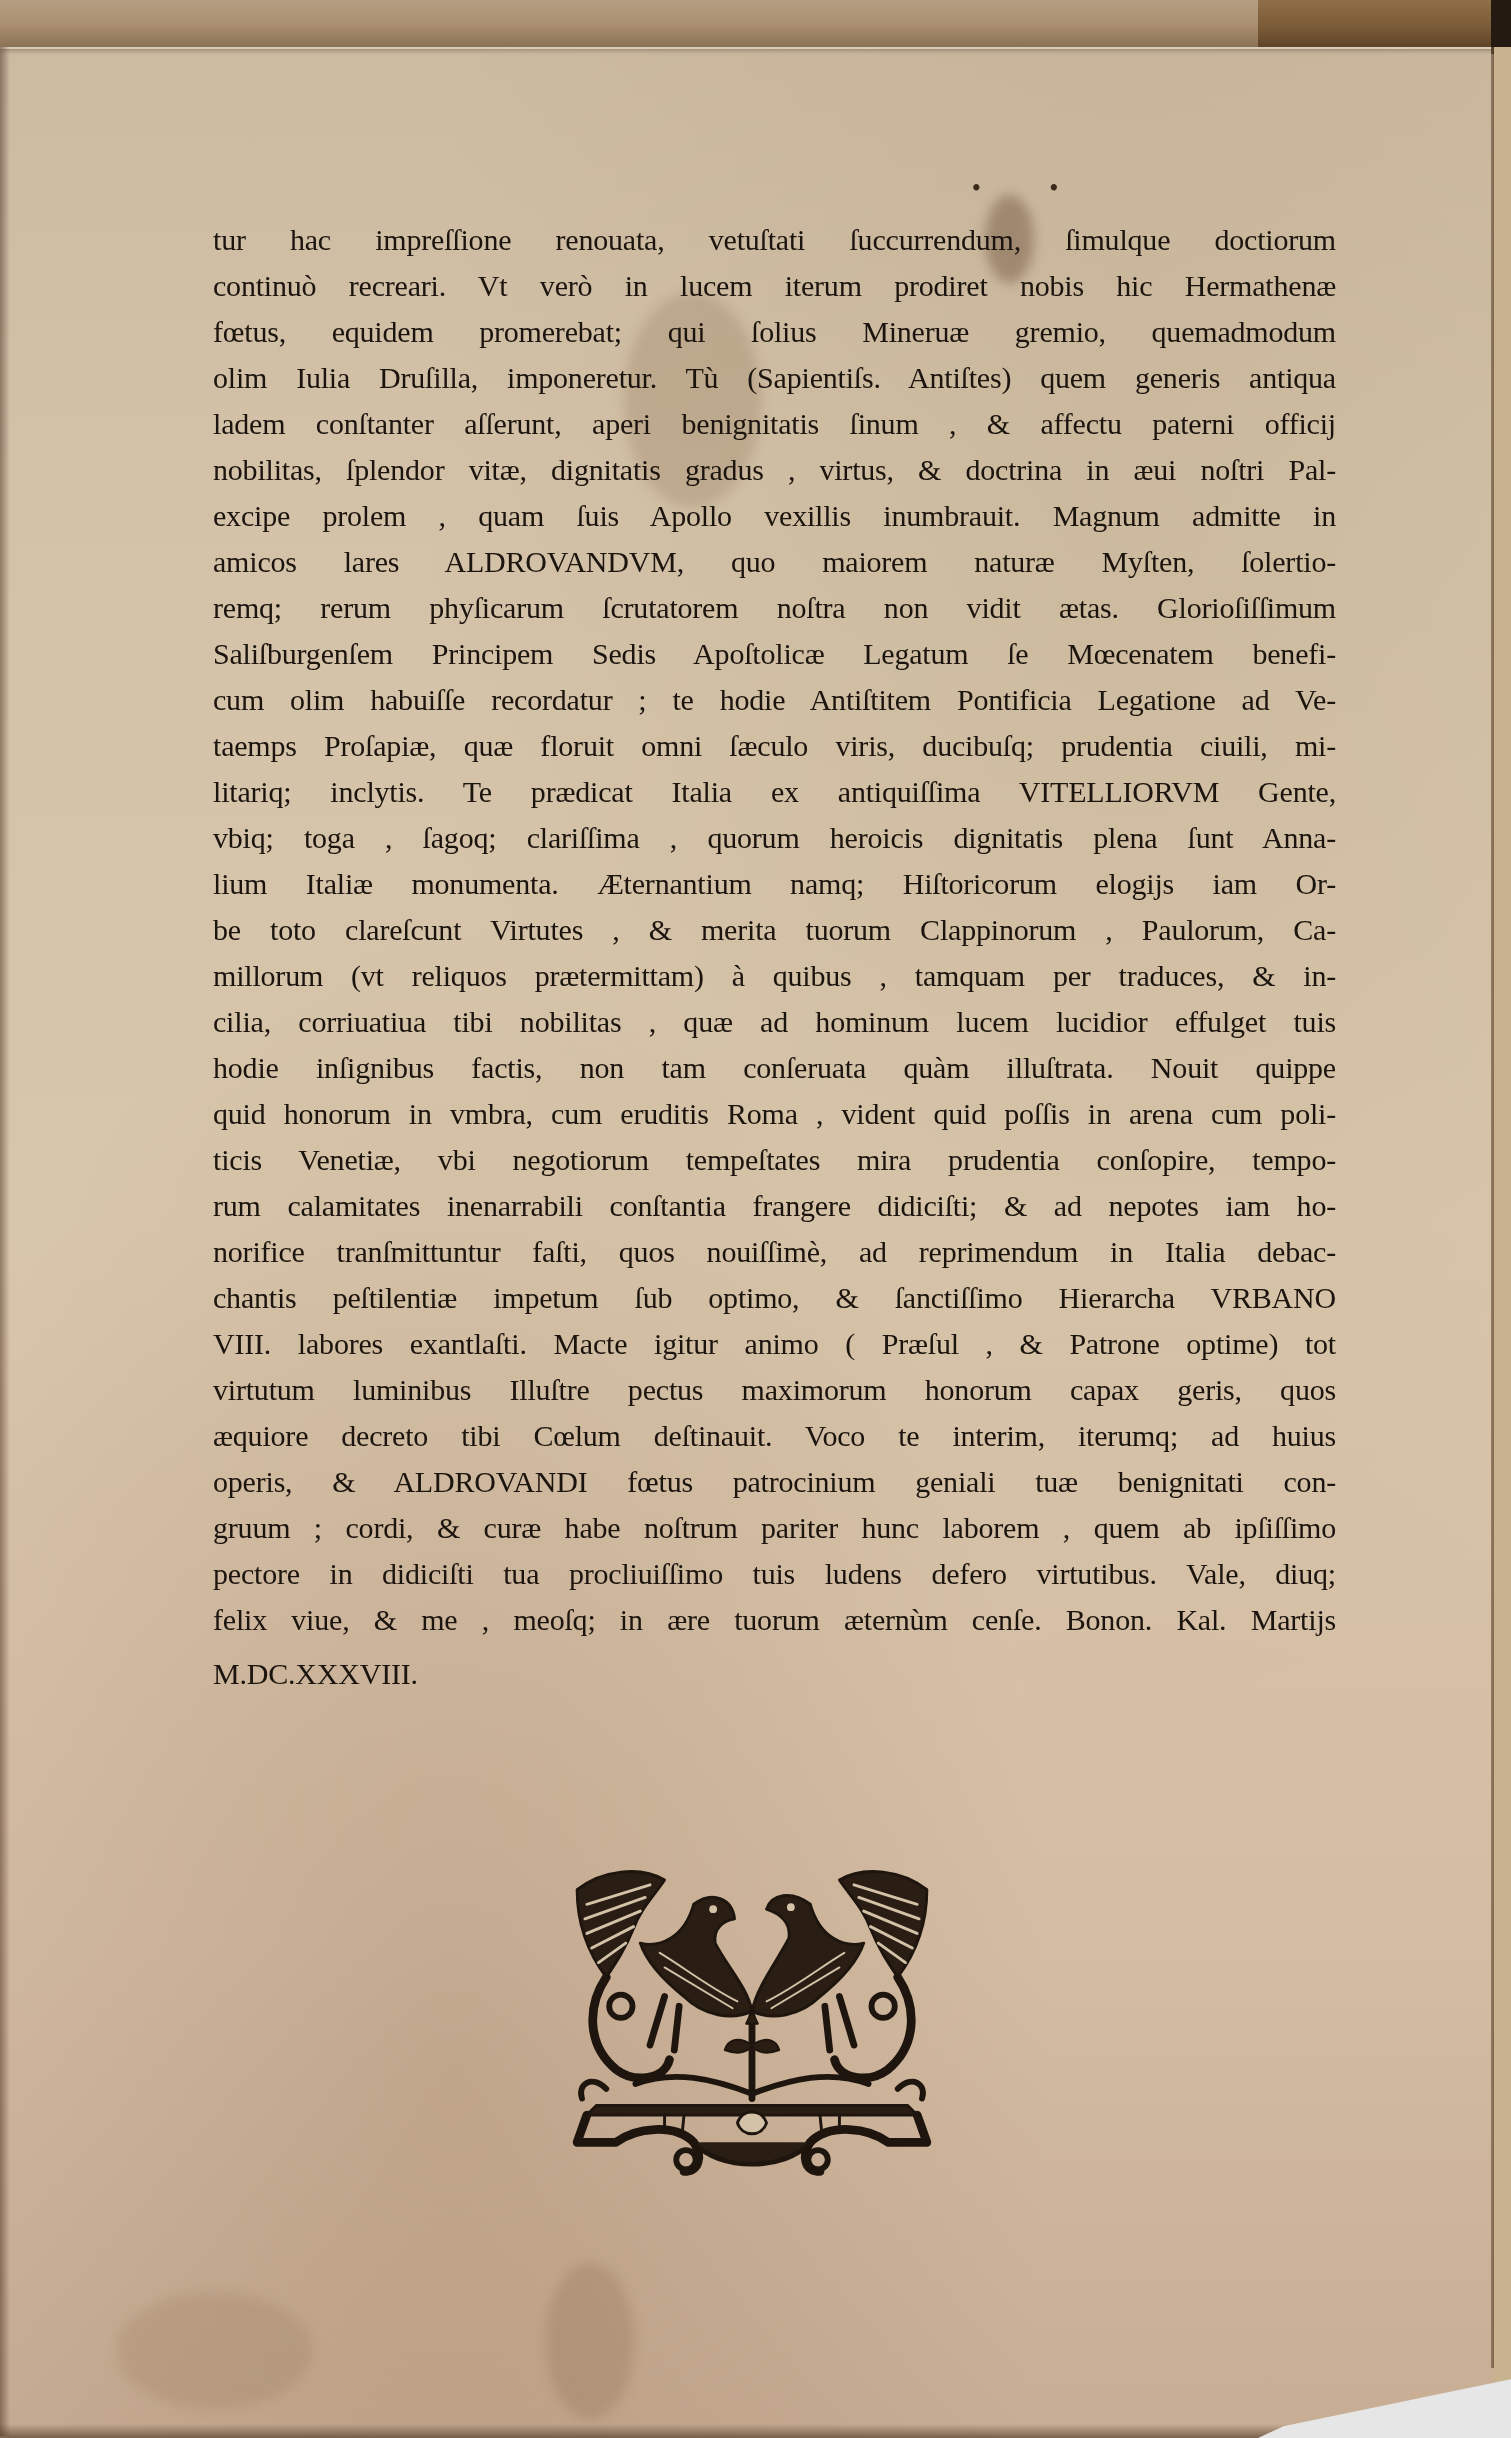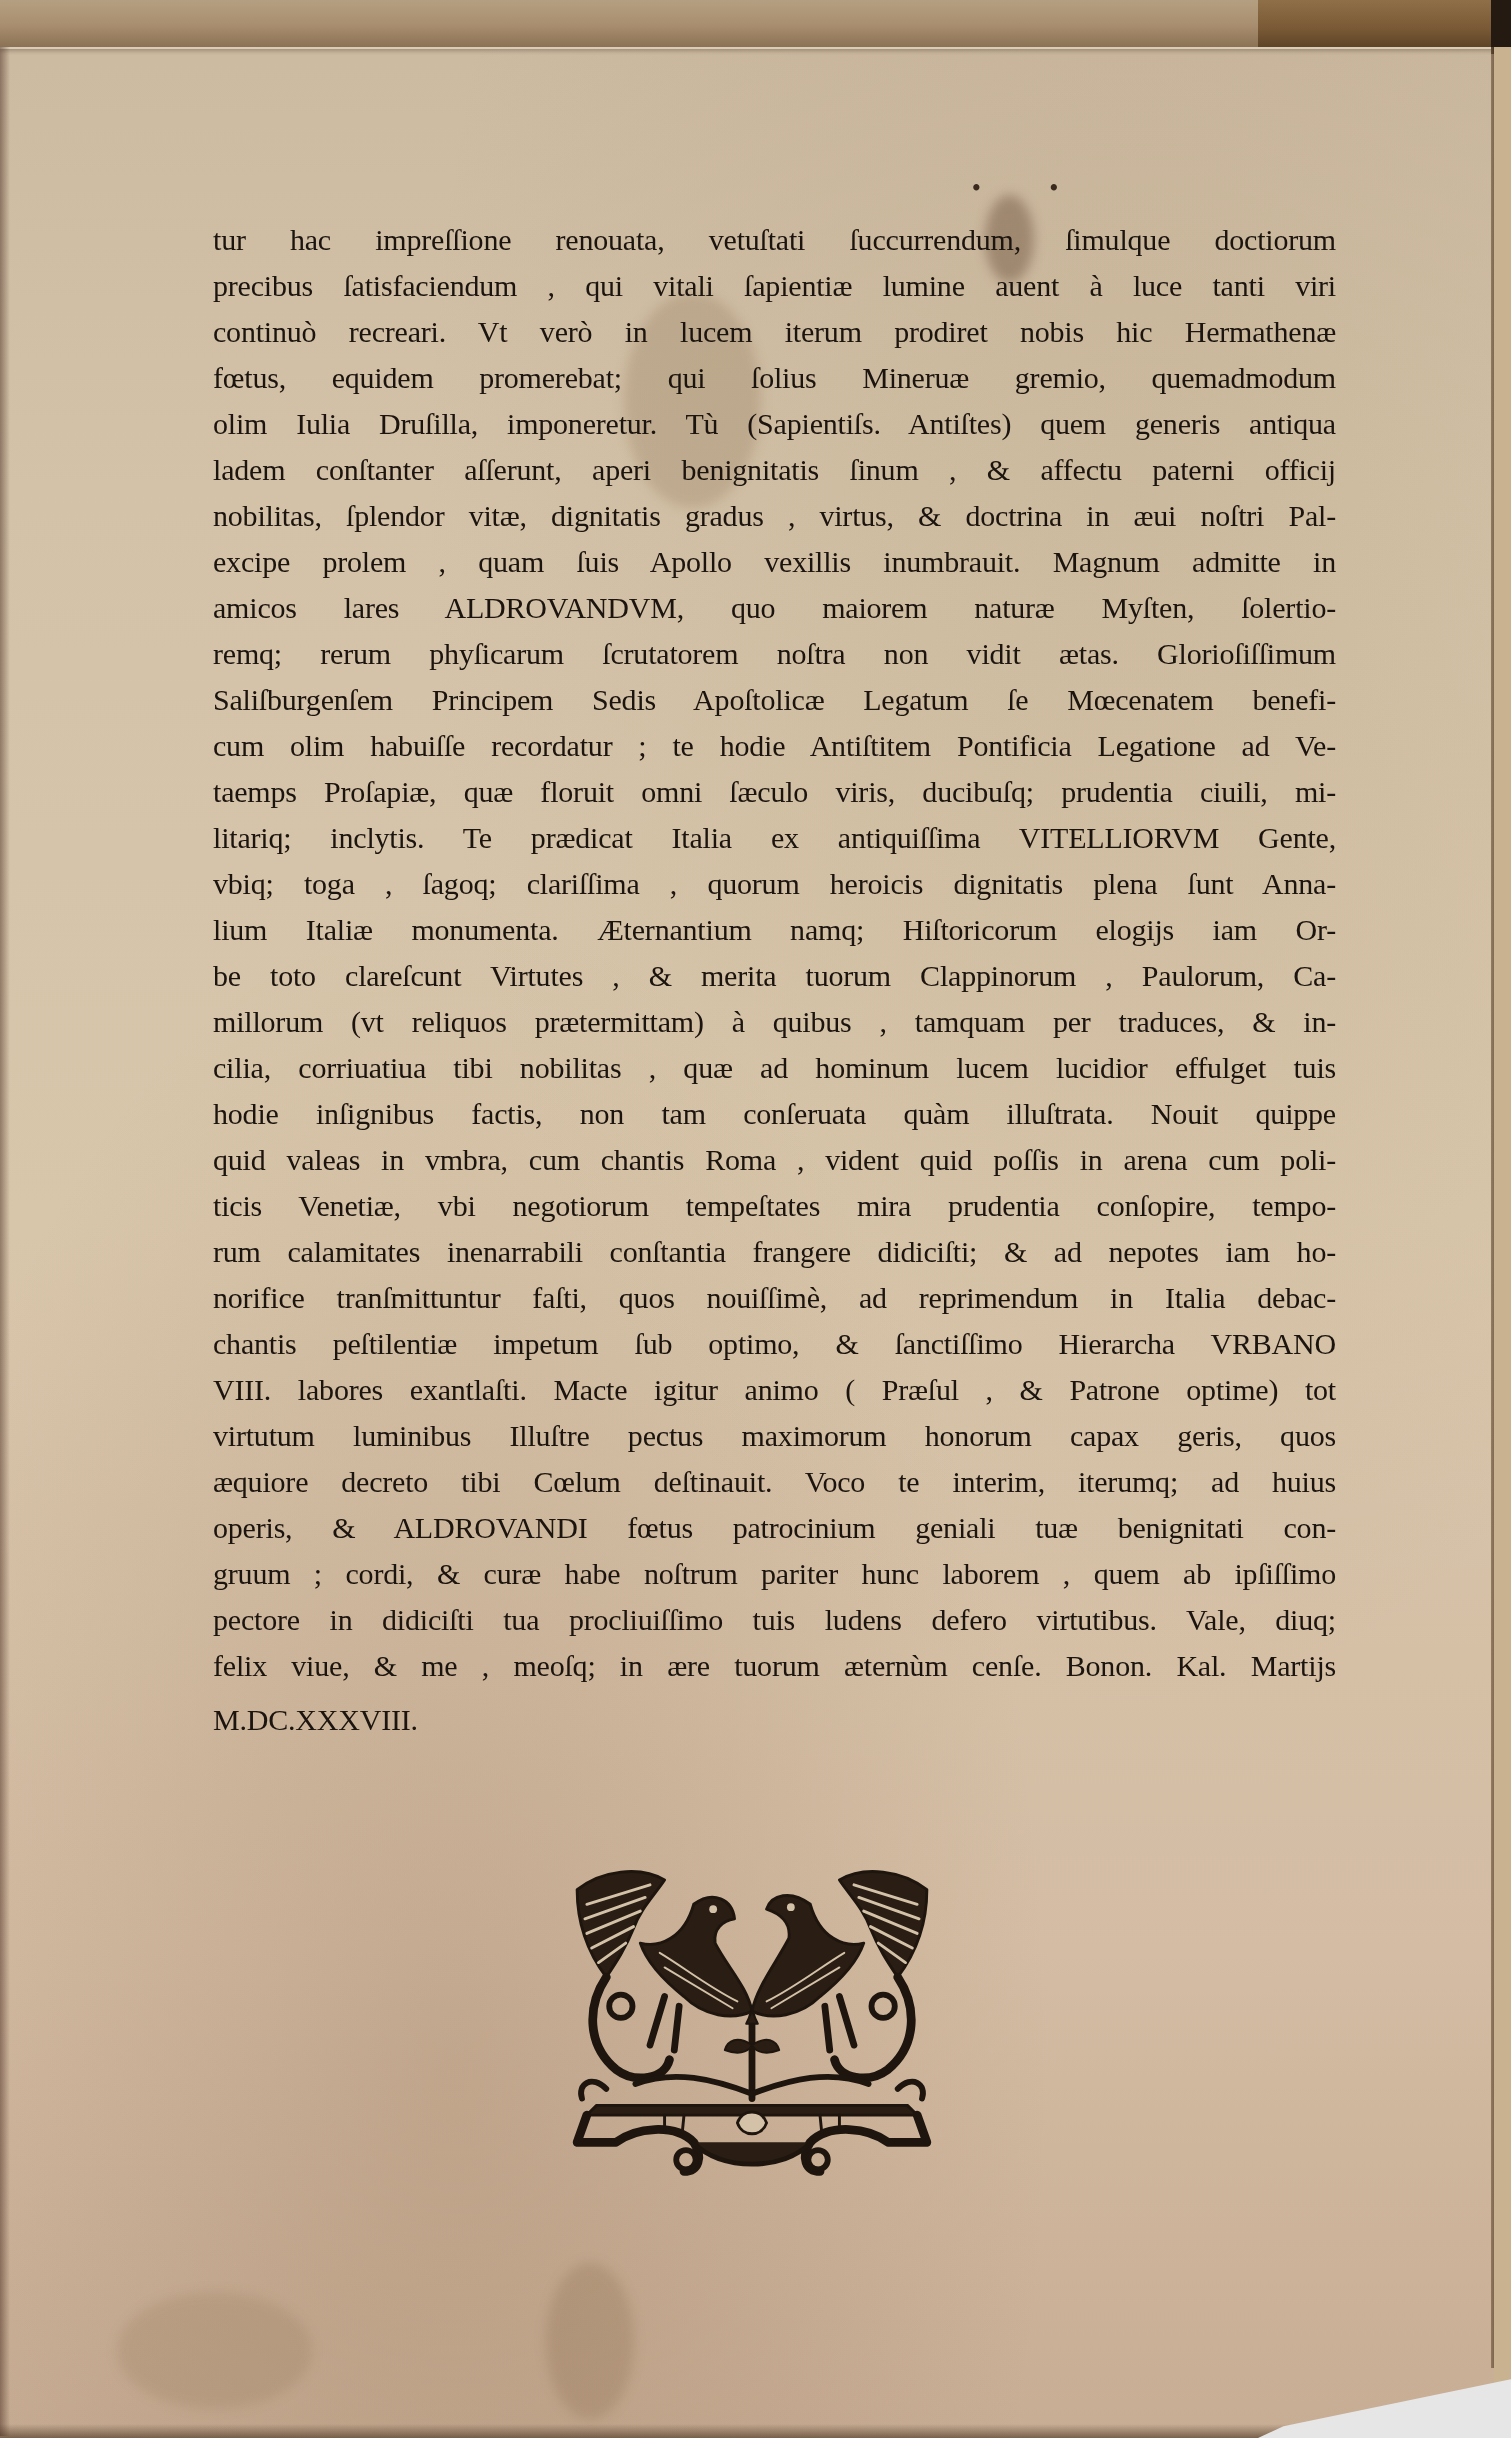--- a/index.html
+++ b/index.html
@@ -134,40 +134,39 @@
 
   <div class="stain" style="left:624px; top:293px; width:137px; height:215px;"></div>
   <div class="stain" style="left:985px; top:195px; width:49px; height:88px; background:rgba(80,50,30,0.35);"></div>
   <div class="stain" style="left:546px; top:2263px; width:88px; height:156px;"></div>
   <div class="stain" style="left:117px; top:2292px; width:195px; height:117px; background:rgba(110,75,45,0.12);"></div>
 
   <div class="dots">• •</div>
 
   <div class="text-block">
     <span class="line">tur hac impreſſione renouata, vetuſtati ſuccurrendum, ſimulque doctiorum</span>
-    <span class="line">precibus ſatisfaciendum , qui vitali ſapientiæ lumine auent à luce tanti viri</span>
     <span class="line">continuò recreari. Vt verò in lucem iterum prodiret nobis hic Hermathenæ</span>
     <span class="line">fœtus, equidem promerebat; qui ſolius Mineruæ gremio, quemadmodum</span>
     <span class="line">olim Iulia Druſilla, imponeretur. Tù (Sapientiſs. Antiſtes) quem generis antiqua</span>
     <span class="line">ladem conſtanter aſſerunt, aperi benignitatis ſinum , &amp; affectu paterni officij</span>
     <span class="line">nobilitas, ſplendor vitæ, dignitatis gradus , virtus, &amp; doctrina in æui noſtri Pal-</span>
     <span class="line">excipe prolem , quam ſuis Apollo vexillis inumbrauit. Magnum admitte in</span>
     <span class="line">amicos lares ALDROVANDVM, quo maiorem naturæ Myſten, ſolertio-</span>
     <span class="line">remq; rerum phyſicarum ſcrutatorem noſtra non vidit ætas. Glorioſiſſimum</span>
     <span class="line">Saliſburgenſem Principem Sedis Apoſtolicæ Legatum ſe Mœcenatem benefi-</span>
     <span class="line">cum olim habuiſſe recordatur ; te hodie Antiſtitem Pontificia Legatione ad Ve-</span>
     <span class="line">taemps Proſapiæ, quæ floruit omni ſæculo viris, ducibuſq; prudentia ciuili, mi-</span>
     <span class="line">litariq; inclytis. Te prædicat Italia ex antiquiſſima VITELLIORVM Gente,</span>
     <span class="line">vbiq; toga , ſagoq; clariſſima , quorum heroicis dignitatis plena ſunt Anna-</span>
     <span class="line">lium Italiæ monumenta. Æternantium namq; Hiſtoricorum elogijs iam Or-</span>
     <span class="line">be toto clareſcunt Virtutes , &amp; merita tuorum Clappinorum , Paulorum, Ca-</span>
     <span class="line">millorum (vt reliquos prætermittam) à quibus , tamquam per traduces, &amp; in-</span>
     <span class="line">cilia, corriuatiua tibi nobilitas , quæ ad hominum lucem lucidior effulget tuis</span>
     <span class="line">hodie inſignibus factis, non tam conſeruata quàm illuſtrata. Nouit quippe</span>
-    <span class="line">quid valeas in vmbra, cum chantis Roma , vident quid poſſis in arena cum poli-</span>
+    <span class="line">quid honorum in vmbra, cum eruditis Roma , vident quid poſſis in arena cum poli-</span>
     <span class="line">ticis Venetiæ, vbi negotiorum tempeſtates mira prudentia conſopire, tempo-</span>
     <span class="line">rum calamitates inenarrabili conſtantia frangere didiciſti; &amp; ad nepotes iam ho-</span>
     <span class="line">norifice tranſmittuntur faſti, quos nouiſſimè, ad reprimendum in Italia debac-</span>
     <span class="line">chantis peſtilentiæ impetum ſub optimo, &amp; ſanctiſſimo Hierarcha VRBANO</span>
     <span class="line">VIII. labores exantlaſti. Macte igitur animo ( Præſul , &amp; Patrone optime) tot</span>
     <span class="line">virtutum luminibus Illuſtre pectus maximorum honorum capax geris, quos</span>
     <span class="line">æquiore decreto tibi Cœlum deſtinauit. Voco te interim, iterumq; ad huius</span>
     <span class="line">operis, &amp; ALDROVANDI fœtus patrocinium geniali tuæ benignitati con-</span>
     <span class="line">gruum ; cordi, &amp; curæ habe noſtrum pariter hunc laborem , quem ab ipſiſſimo</span>
     <span class="line">pectore in didiciſti tua procliuiſſimo tuis ludens defero virtutibus. Vale, diuq;</span>

